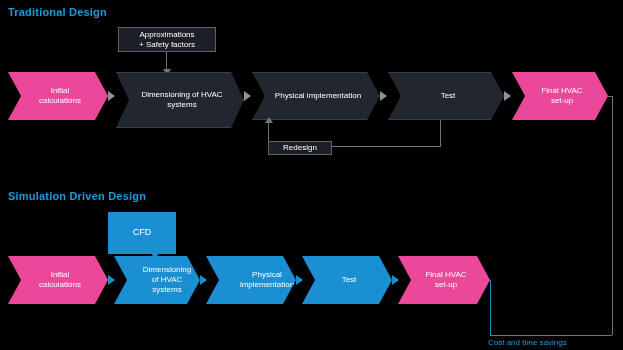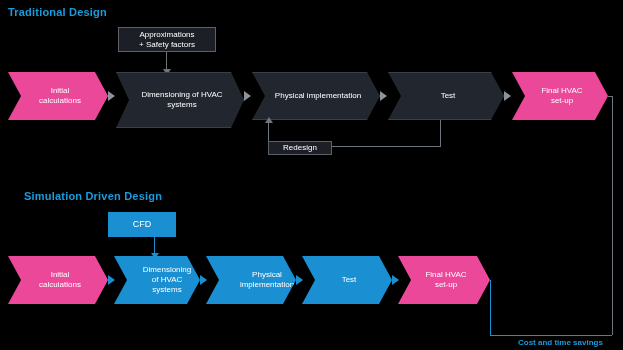--- a/index.html
+++ b/index.html
@@ -163,23 +163,23 @@
   <div class="line abs" style="left:440px; top:120px; width:1px; height:27px;"></div>
   <div class="line abs" style="left:268px; top:146px; width:173px; height:1px;"></div>
   <div class="callout outline" style="left:268px; top:141px; width:64px; height:14px;">
     <span>Redesign</span>
   </div>
   <div class="arrow-up abs" style="left:265px; top:117px;"></div>
 
   <div class="line abs" style="left:612px; top:96px; width:1px; height:239px;"></div>
   <div class="line abs" style="left:608px; top:96px; width:5px; height:1px;"></div>
 
-  <div class="abs section-title" style="left:24px; top:190px;">Simulation Driven Design</div>
-
-  <div class="callout cfd" style="left:108px; top:212px; width:68px; height:25px;justify-content:center;">
+  <div class="abs section-title" style="left:8px; top:190px;">Simulation Driven Design</div>
+
+  <div class="callout cfd" style="left:108px; top:212px; width:68px; height:42px;justify-content:center;">
     <span>CFD</span>
   </div>
   <div class="line blue abs" style="left:154px; top:237px; width:1px; height:18px;"></div>
   <div class="arrow-down blue abs" style="left:151px; top:253px;"></div>
 
   <div class="chev navy" style="left:8px; top:256px; width:100px; height:48px;">
     <span style="white-space:pre-line;">Initial
 calculations</span>
   </div>
   <div class="connector blue abs" style="left:108px; top:275px;"></div>
@@ -202,15 +202,15 @@
   </div>
   <div class="connector blue abs" style="left:392px; top:275px;"></div>
 
   <div class="chev navy" style="left:398px; top:256px; width:92px; height:48px;">
     <span style="white-space:pre-line;">Final HVAC
 set-up</span>
   </div>
 
   <div class="line blue abs" style="left:490px; top:280px; width:1px; height:55px;"></div>
   <div class="line blue abs" style="left:490px; top:335px; width:122px; height:1px;"></div>
-  <div class="savings-label" style="left:518px; top:338px;font-weight:bold;">Cost and time savings</div>
+  <div class="savings-label" style="left:488px; top:338px;">Cost and time savings</div>
 
 </div>
 
 </body></html>

